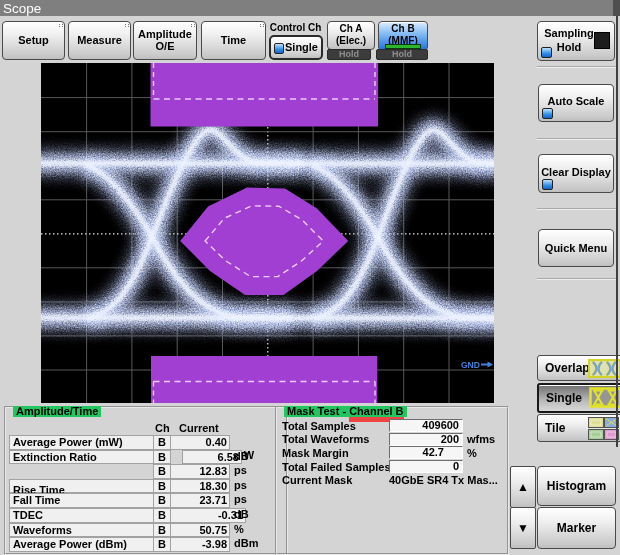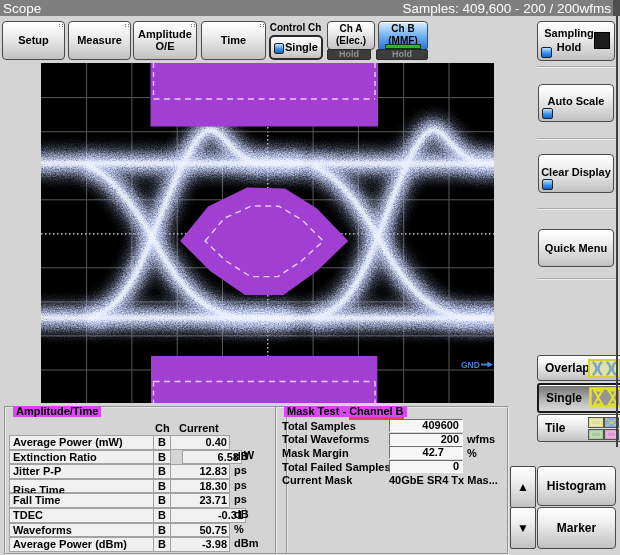--- a/index.html
+++ b/index.html
@@ -9,31 +9,30 @@
 #titlebar .l{position:absolute;left:3px;top:0.5px;}
 #titlebar .r{position:absolute;right:9px;top:0.5px;}
 #titlebar .edge{position:absolute;right:0;top:0;width:7px;height:16px;background:#4f4f4f;}
 .btn{position:absolute;border:1px solid #4a4a4a;border-radius:4px;background:linear-gradient(#ffffff,#efefef 35%,#c9c9c9 90%,#bfbfbf);color:#000;font-weight:bold;text-align:center;box-shadow:inset 0 1px 0 #fff;}
 .btn .grip{position:absolute;top:2px;right:3px;width:5px;height:4px;}
 .grip i{position:absolute;width:1px;height:1px;background:#777;box-shadow:3px 0 #777,0 2px #777,3px 2px #777;}
 .menu{top:20.5px;height:37px;font-size:11px;display:flex;align-items:center;justify-content:center;line-height:12px;}
 .led{position:absolute;width:9px;height:9px;border:1px solid #222;border-radius:2px;background:linear-gradient(#bfe2ff,#2e8fe8 60%,#1565c8);}
 .sep{position:absolute;height:0;border-top:1px solid #a8a8a8;border-bottom:1px solid #efefef;}
 .panel{position:absolute;border:2px groove #e8e8e8;}
-.legend{position:absolute;top:-2px;left:7px;line-height:11px;background:#d946ef;padding:0 3px;font-weight:bold;font-size:11px;color:#000;white-space:nowrap;}
+.legend{position:absolute;top:-2px;left:7px;line-height:11px;background:#22c55e;padding:0 3px;font-weight:bold;font-size:11px;color:#000;white-space:nowrap;}
 .cell{position:absolute;background:#f0f0f0;border:1px solid #a2a2a2;}
 .fld{position:absolute;background:#f6f6f6;border-top:1px solid #6e6e6e;border-left:1px solid #6e6e6e;border-bottom:1px solid #fff;border-right:1px solid #fff;font-weight:bold;font-size:11px;text-align:right;}
 .holdb{position:absolute;background:#3c3c3c;border:1px solid #2a2a2a;border-radius:2px;color:#8e8e8e;font-weight:bold;font-size:9px;text-align:center;}
 .txt{position:absolute;color:#000;font-weight:bold;white-space:nowrap;}
 </style>
 </head>
 <body>
 <div class="abs" id="titlebar">
     <span class="l">Scope</span>
-    <span class="r">Samples: 409,600 - 200 / 200wfms</span>
     <span class="edge"></span>
   </div>
 
 <div class="btn menu" style="left:2px;top:20.5px;width:61px;">Setup<span class="grip">
       <i></i>
     </span></div>
 <div class="btn menu" style="left:68px;top:20.5px;width:61px;">Measure<span class="grip">
       <i></i>
     </span></div>
 <div class="btn menu" style="left:133px;top:20.5px;width:62px;">Amplitude<br>O/E<span class="grip">
@@ -185,23 +184,20 @@
     </div>
   <div class="cell" style="left:147px;top:27.0px;width:16px;height:12.6px;text-align:center;font-weight:bold;font-size:11px;">B</div>
   <div class="cell" style="left:164px;top:27.0px;width:58px;height:12.6px;text-align:right;font-weight:bold;font-size:11px;"><span style="padding-right:2px;">0.40</span></div>
   <div class="txt" style="left:228px;top:41px;font-size:11px;">mW</div>
   <div class="cell" style="left:3px;top:41.6px;width:143px;height:12.6px;">
       <span style="position:absolute;left:3px;top:0px;font-weight:bold;font-size:11px;white-space:nowrap;">Extinction Ratio</span>
     </div>
   <div class="cell" style="left:147px;top:41.6px;width:16px;height:12.6px;text-align:center;font-weight:bold;font-size:11px;">B</div>
   <div class="cell" style="left:176px;top:41.6px;width:58px;height:12.6px;text-align:right;font-weight:bold;font-size:11px;"><span style="padding-right:2px;">6.58</span></div>
   <div class="txt" style="left:228px;top:41.6px;font-size:11px;">dB</div>
-  <div class="cell" style="left:3px;top:56.2px;width:143px;height:12.6px;">
-      <span style="position:absolute;left:3px;top:0px;font-weight:bold;font-size:11px;white-space:nowrap;">Jitter P-P</span>
-    </div>
   <div class="cell" style="left:147px;top:56.2px;width:16px;height:12.6px;text-align:center;font-weight:bold;font-size:11px;">B</div>
   <div class="cell" style="left:164px;top:56.2px;width:58px;height:12.6px;text-align:right;font-weight:bold;font-size:11px;"><span style="padding-right:2px;">12.83</span></div>
   <div class="txt" style="left:228px;top:56.2px;font-size:11px;">ps</div>
   <div class="cell" style="left:3px;top:70.8px;width:143px;height:12.6px;">
       <span style="position:absolute;left:3px;top:4px;font-weight:bold;font-size:11px;white-space:nowrap;">Rise Time</span>
     </div>
   <div class="cell" style="left:147px;top:70.8px;width:16px;height:12.6px;text-align:center;font-weight:bold;font-size:11px;">B</div>
   <div class="cell" style="left:164px;top:70.8px;width:58px;height:12.6px;text-align:right;font-weight:bold;font-size:11px;"><span style="padding-right:2px;">18.30</span></div>
   <div class="txt" style="left:228px;top:70.8px;font-size:11px;">ps</div>
   <div class="cell" style="left:3px;top:85.4px;width:143px;height:12.6px;">
@@ -224,21 +220,21 @@
   <div class="txt" style="left:228px;top:114.6px;font-size:11px;">%</div>
   <div class="cell" style="left:3px;top:129.2px;width:143px;height:12.6px;">
       <span style="position:absolute;left:3px;top:0px;font-weight:bold;font-size:11px;white-space:nowrap;">Average Power (dBm)</span>
     </div>
   <div class="cell" style="left:147px;top:129.2px;width:16px;height:12.6px;text-align:center;font-weight:bold;font-size:11px;">B</div>
   <div class="cell" style="left:164px;top:129.2px;width:58px;height:12.6px;text-align:right;font-weight:bold;font-size:11px;"><span style="padding-right:2px;">-3.98</span></div>
   <div class="txt" style="left:228px;top:129.2px;font-size:11px;">dBm</div>
 </div>
 
 <div class="panel" id="maskPanel" style="left:275px;top:406px;width:230px;height:145px;">
-  <span class="legend">Mask Test - <span style="border-bottom:3px solid #ef4444;">Channel B</span></span>
+  <span class="legend">Mask Test - <span style="border-bottom:5px solid #ef4444;">Channel B</span></span>
   <div class="txt" style="left:5px;top:11.5px;font-size:11px;">Total Samples</div>
   <div class="fld" style="left:112px;top:11.0px;width:72px;height:11px;line-height:11px;"><span style="padding-right:3px;">409600</span></div>
   <div class="txt" style="left:5px;top:25.2px;font-size:11px;">Total Waveforms</div>
   <div class="fld" style="left:112px;top:24.7px;width:72px;height:11px;line-height:11px;"><span style="padding-right:3px;">200</span></div>
   <div class="txt" style="left:190px;top:25.2px;font-size:11px;">wfms</div>
   <div class="txt" style="left:5px;top:38.9px;font-size:11px;">Mask Margin</div>
   <div class="fld" style="left:112px;top:38.4px;width:72px;height:11px;line-height:11px;"><span style="padding-right:18px;">42.7</span></div>
   <div class="txt" style="left:190px;top:38.9px;font-size:11px;">%</div>
   <div class="txt" style="left:5px;top:52.6px;font-size:11px;">Total Failed Samples</div>
   <div class="fld" style="left:112px;top:52.1px;width:72px;height:11px;line-height:11px;"><span style="padding-right:3px;">0</span></div>

